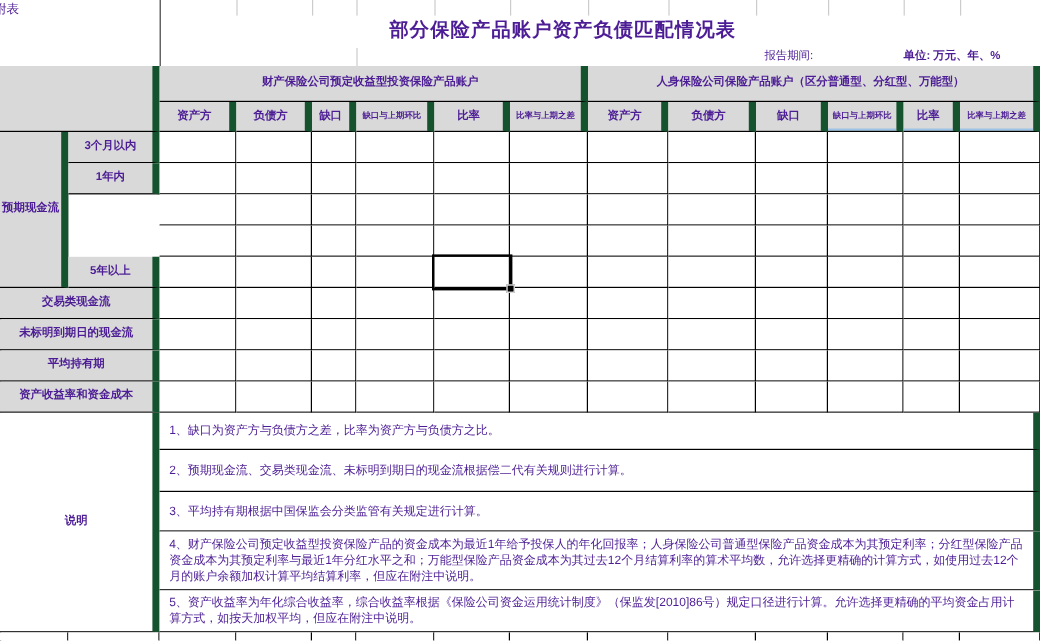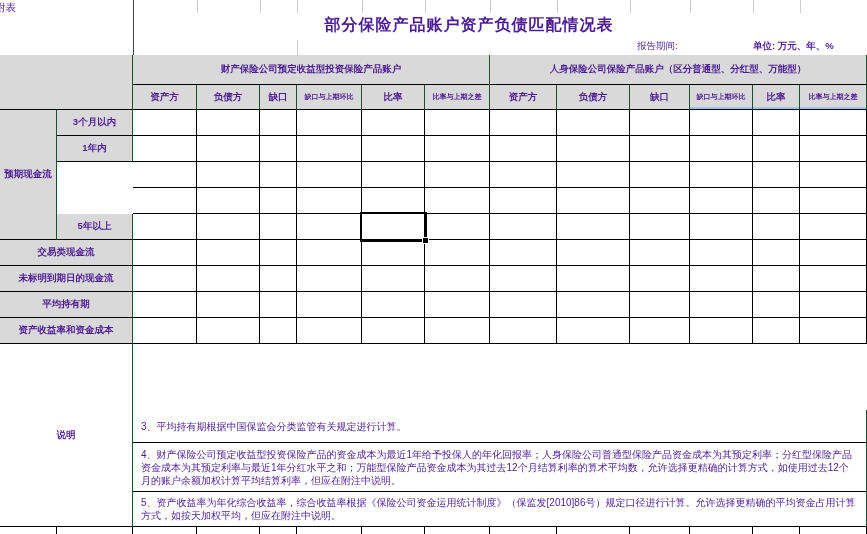--- a/index.html
+++ b/index.html
@@ -19,21 +19,21 @@
     text-align:center; font-size:16px; font-weight:700; letter-spacing:1px;margin-left:36px;
   }
   .rpt{position:absolute; left:637px; top:40px; font-size:9.5px; font-weight:400;}
   .unit{position:absolute; left:753px; top:40px; font-size:9.5px; font-weight:700;}
   
   .tbl{position:absolute; left:0; top:55px; width:867px; height:479px;}
   .edge-t{position:absolute; left:0; top:0; width:867px; height:1px; background:#000;}
   .edge-l{position:absolute; left:0; top:0; width:1px; height:479px; background:#000;}
   .c{
     position:absolute; box-sizing:border-box;
-    border-right:1px solid #14532d; border-bottom:1px solid #000;
+    border-right:6px solid #14532d; border-bottom:1px solid #000;
     display:flex; align-items:center; justify-content:center;
     font-size:9.5px; font-weight:700; text-align:center; line-height:1.15;
     background:#fff; overflow:hidden;
   }
   .g{background:#d9d9d9;}
   .sm{font-size:7px; letter-spacing:0;}
   .freeze{box-shadow:inset 0 -2px 0 #9dc3e6;}
   .dgrid{
     position:absolute; left:133px; top:55px; width:734px; height:234px;
     display:grid;
@@ -219,20 +219,22 @@
         <div class="dc"></div>
         <div class="dc"></div>
         <div class="dc"></div>
         <div class="dc"></div>
         <div class="dc"></div>
         <div class="dc"></div>
         <div class="dc"></div>
       </div>
 
     <div class="c" style="left:0;top:289px;width:133px;height:183px">说明</div>
+    <div class="c note" style="left:133px;top:289px;width:734px;height:31px">1、缺口为资产方与负债方之差，比率为资产方与负债方之比。</div>
+    <div class="c note" style="left:133px;top:320px;width:734px;height:35px">2、预期现金流、交易类现金流、未标明到期日的现金流根据偿二代有关规则进行计算。</div>
     <div class="c note" style="left:133px;top:355px;width:734px;height:33px">3、平均持有期根据中国保监会分类监管有关规定进行计算。</div>
     <div class="c note" style="left:133px;top:388px;width:734px;height:49px">4、财产保险公司预定收益型投资保险产品的资金成本为最近1年给予投保人的年化回报率；人身保险公司普通型保险产品资金成本为其预定利率；分红型保险产品资金成本为其预定利率与最近1年分红水平之和；万能型保险产品资金成本为其过去12个月结算利率的算术平均数，允许选择更精确的计算方式，如使用过去12个月的账户余额加权计算平均结算利率，但应在附注中说明。</div>
     <div class="c note" style="left:133px;top:437px;width:734px;height:35px">5、资产收益率为年化综合收益率，综合收益率根据《保险公司资金运用统计制度》（保监发[2010]86号）规定口径进行计算。允许选择更精确的平均资金占用计算方式，如按天加权平均，但应在附注中说明。</div>
 
     <div class="srow">
         <div class="sc"></div>
         <div class="sc"></div>
         <div class="sc"></div>
         <div class="sc"></div>
         <div class="sc"></div>

